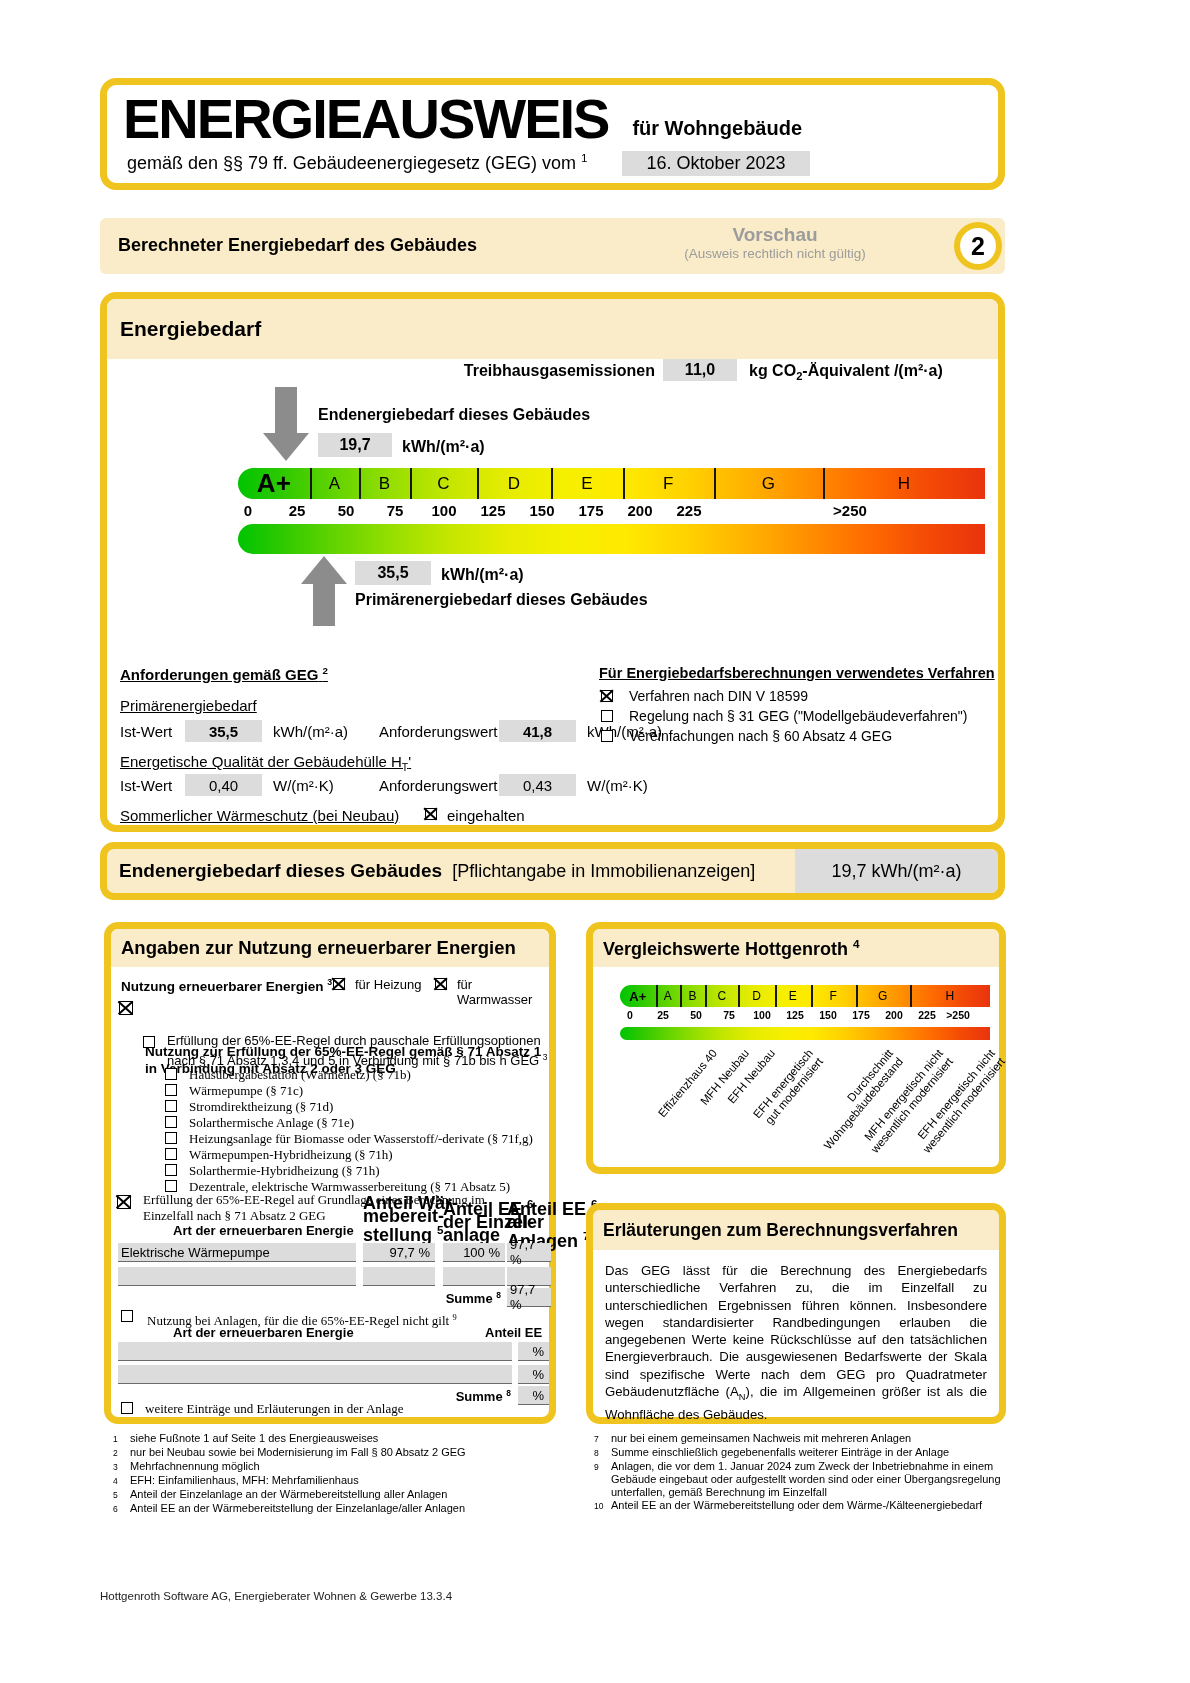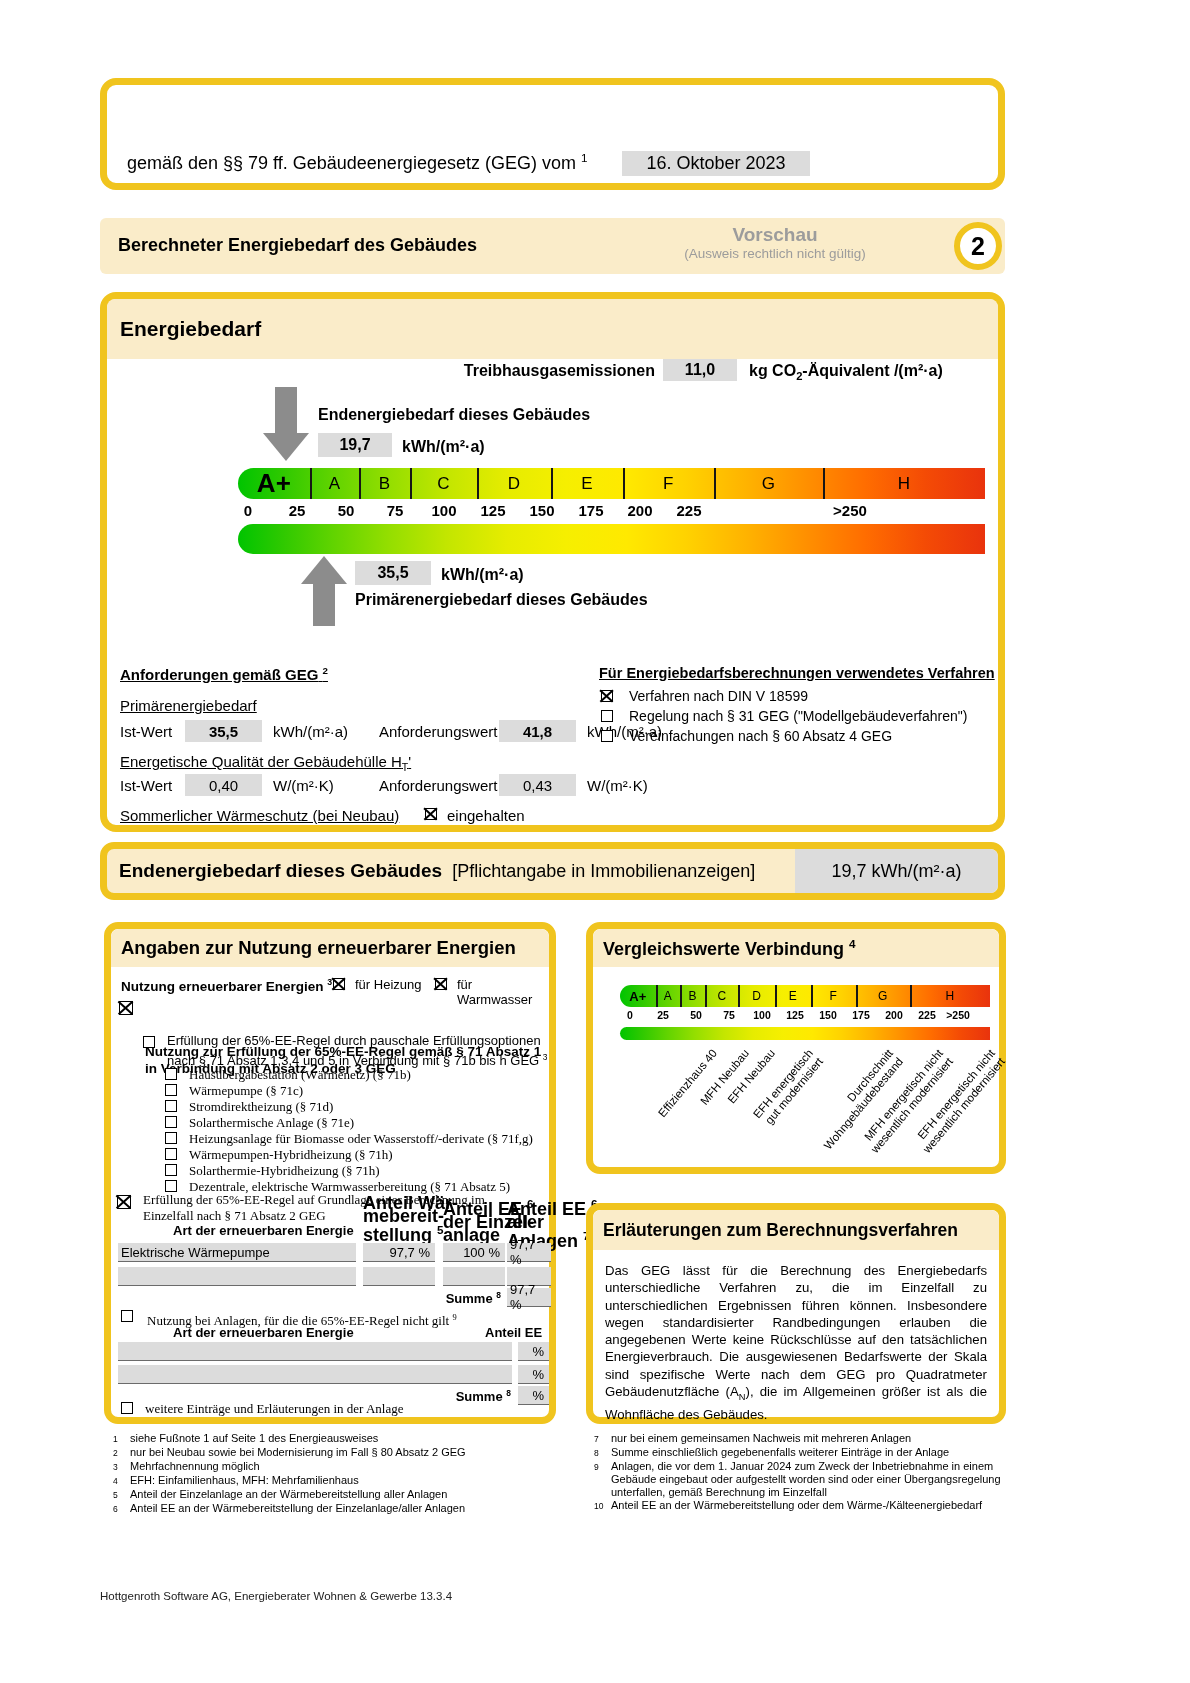--- a/index.html
+++ b/index.html
@@ -36,20 +36,24 @@
              transform:rotate(-50deg);font-size:11.5px;line-height:12.5px;white-space:pre-line;}
   sup{font-size:0.65em;}
   sub{font-size:0.7em;}
 </style>
 </head>
 <body>
 
 <div class="page">
 
   <div class="goldbox" style="left:100px;top:78px;width:905px;height:112px;">
+    <div class="ps" style="left:16px;top:4px;display:flex;align-items:flex-end;">
+      <span style="font-size:56px;font-weight:bold;letter-spacing:-2px;line-height:60px;">ENERGIEAUSWEIS</span>
+      <span style="font-size:20px;font-weight:bold;margin-left:24px;padding-bottom:9px;">für Wohngebäude</span>
+    </div>
     <div class="ps" style="left:20px;top:66px;font-size:18px;">
       <span>gemäß den §§ 79 ff. Gebäudeenergiegesetz (GEG) vom</span>
       <sup>1</sup>
       <span style="display:inline-block;background:#DCDCDC;padding:2px 24px;margin-left:30px;">16. Oktober 2023</span>
     </div>
   </div>
 
   <div class="ps" style="left:100px;top:218px;width:905px;height:56px;background:#FAECC9;border-radius:6px;">
     <div class="ps b" style="left:18px;top:17px;font-size:18px;">Berechneter Energiebedarf des Gebäudes</div>
     <div class="ps" style="left:535px;top:6px;width:280px;text-align:center;color:#9C9C9C;">
@@ -239,21 +243,21 @@
 
     <div class="ps b" style="left:270px;top:459px;width:130px;text-align:right;font-size:13px;"><span>Summe</span> <sup>8</sup></div>
     <div class="cell r" style="left:407px;top:457px;width:31px;">%</div>
 
     <span class="cb" style="left:10px;top:473px;"></span>
     <div class="lbl13" style="left:34px;top:472px;">weitere Einträge und Erläuterungen in der Anlage</div>
   </div>
 
   <div class="goldbox" style="left:586px;top:922px;width:420px;height:252px;border-radius:14px;">
     <div class="band" style="height:38px;">
-      <span class="t" style="font-size:18px;padding-left:10px;"><span>Vergleichswerte Verbindung</span> <sup>4</sup></span>
+      <span class="t" style="font-size:18px;padding-left:10px;"><span>Vergleichswerte Hottgenroth</span> <sup>4</sup></span>
     </div>
 
     <div class="ps grad" style="left:27px;top:56px;width:370px;height:22px;border-radius:11px 0 0 11px;">
       <span class="sl mslp" style="left:0%;width:9.6%;">A+</span>
       <span class="sl msl" style="left:9.6%;width:6.6%;">A</span>
       <span class="sl msl" style="left:16.2%;width:6.8%;">B</span>
       <span class="sl msl" style="left:23%;width:9%;">C</span>
       <span class="sl msl" style="left:32%;width:9.9%;">D</span>
       <span class="sl msl" style="left:41.9%;width:9.6%;">E</span>
       <span class="sl msl" style="left:51.5%;width:12.2%;">F</span>

